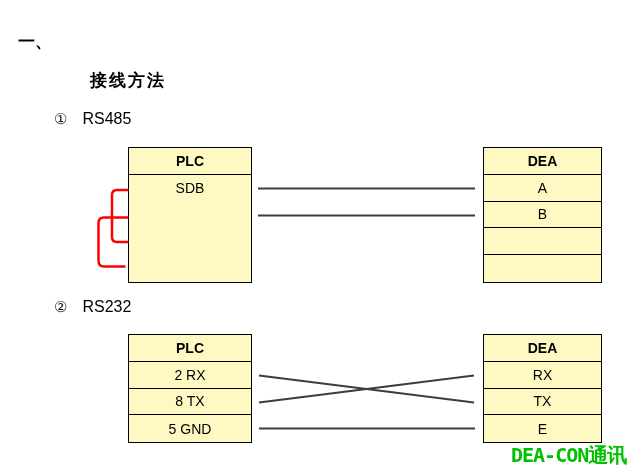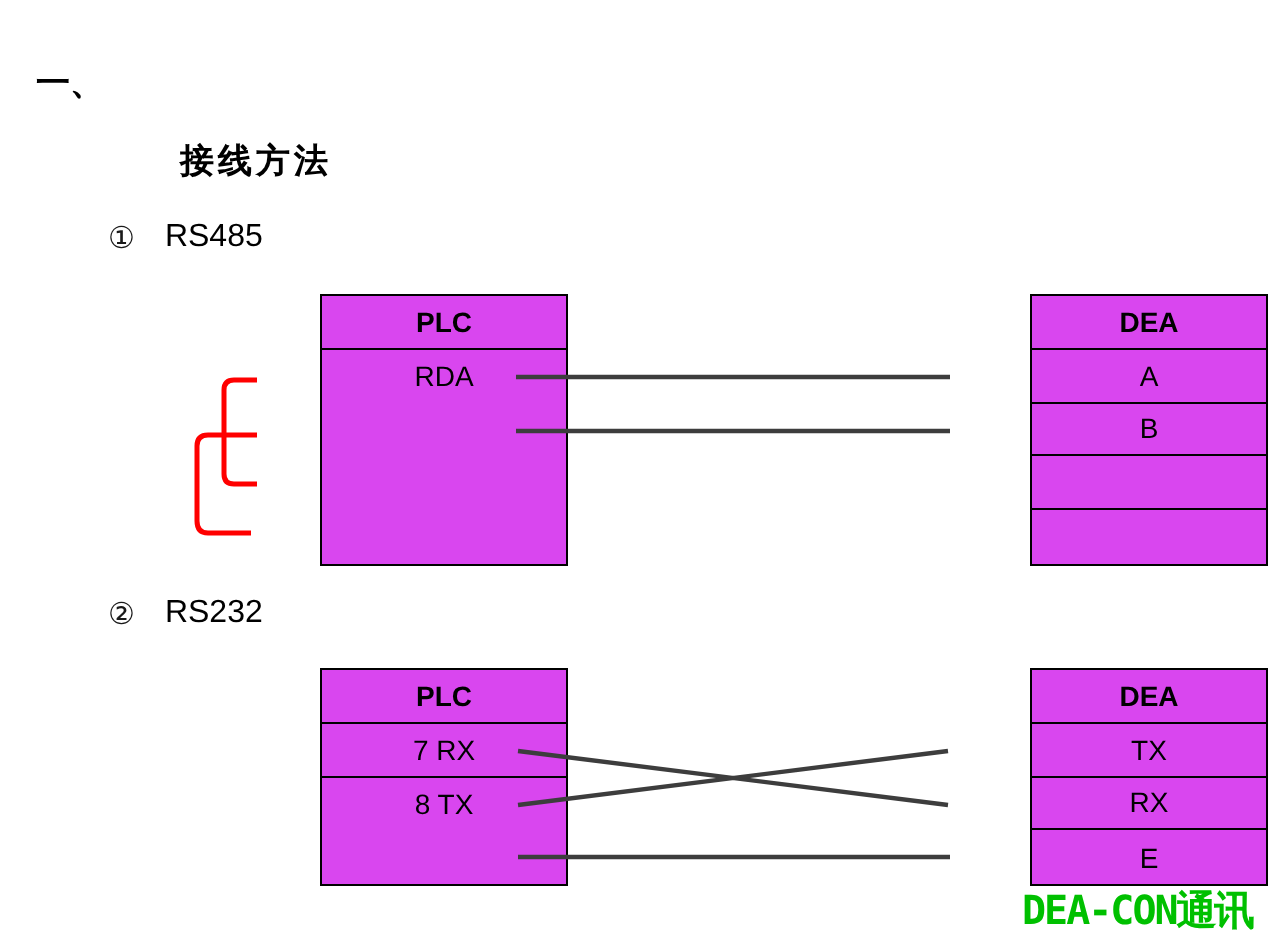--- a/index.html
+++ b/index.html
@@ -21,22 +21,21 @@
   .section-label{display:flex;align-items:center;font-size:16px;}
   .section-label .marker{font-size:15px;margin-right:15px;color:#1a1a1a;}
   #s1-label{left:54px;top:110px;}
   #s2-label{left:54px;top:298px;}
 
   
   .pintable{
     display:grid;
     box-sizing:border-box;
     border:1.5px solid #000;
-    background:#d946ef;
-    margin-left:32px;
+    background:#fef9c3;
   }
   .pintable .cell{
     display:flex;align-items:center;justify-content:center;
     font-size:14px;
     border-bottom:1.5px solid #000;
     box-sizing:border-box;
     white-space:pre;
   }
   .pintable .cell:last-child{border-bottom:none;}
   .pintable .cell.hdr{font-weight:bold;font-size:14px;}
@@ -68,46 +67,47 @@
   <div class="abs heading-number">一、</div>
   <div class="abs heading-title">接线方法</div>
 
   <div class="abs section-label" id="s1-label">
     <span class="marker">①</span>
     <span>RS485</span>
   </div>
 
   <div class="abs pintable" id="t1-plc">
     <div class="cell hdr">PLC</div>
-    <div class="cell">RDA</div>
+    <div class="cell">SDB</div>
   </div>
 
   <div class="abs pintable" id="t1-dea">
     <div class="cell hdr">DEA</div>
     <div class="cell">A</div>
     <div class="cell">B</div>
     <div class="cell"></div>
     <div class="cell"></div>
   </div>
 
   <div class="abs section-label" id="s2-label">
     <span class="marker">②</span>
     <span>RS232</span>
   </div>
 
   <div class="abs pintable" id="t2-plc">
     <div class="cell hdr">PLC</div>
-    <div class="cell">7 RX</div>
+    <div class="cell">2 RX</div>
     <div class="cell">8 TX</div>
+    <div class="cell">5 GND</div>
   </div>
 
   <div class="abs pintable" id="t2-dea">
     <div class="cell hdr">DEA</div>
+    <div class="cell">RX</div>
     <div class="cell">TX</div>
-    <div class="cell">RX</div>
     <div class="cell">E</div>
   </div>
 
   <svg class="abs" id="wires" viewBox="0 0 639 468" xmlns="http://www.w3.org/2000/svg">
 
     <line x1="258" y1="188.5" x2="475" y2="188.5" stroke-width="2.2" stroke="#3d3d3d"></line>
     <line x1="258" y1="215.5" x2="475" y2="215.5" stroke-width="2.2" stroke="#3d3d3d"></line>
 
     <path d="M128.5 190 H117 Q112 190 112 195 V237 Q112 242 117 242 H128.5" fill="none" stroke-width="2.5" stroke="#ff0000"></path>
     <path d="M128.5 217.5 H104 Q98.5 217.5 98.5 223 V260.5 Q98.5 266.5 104 266.5 H125.5" fill="none" stroke-width="2.5" stroke="#ff0000"></path>

